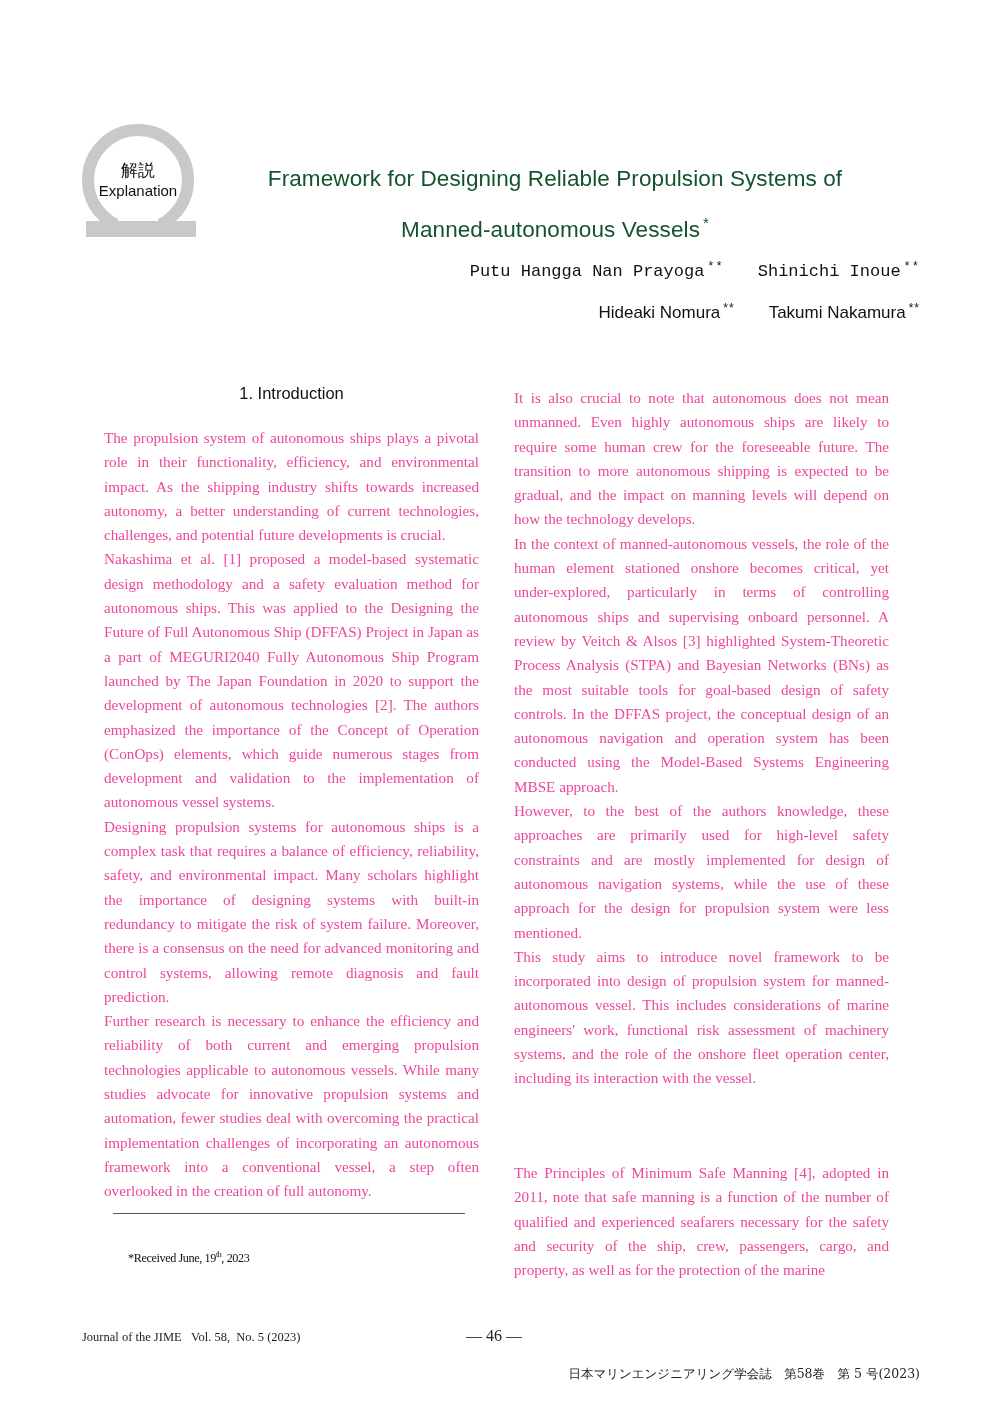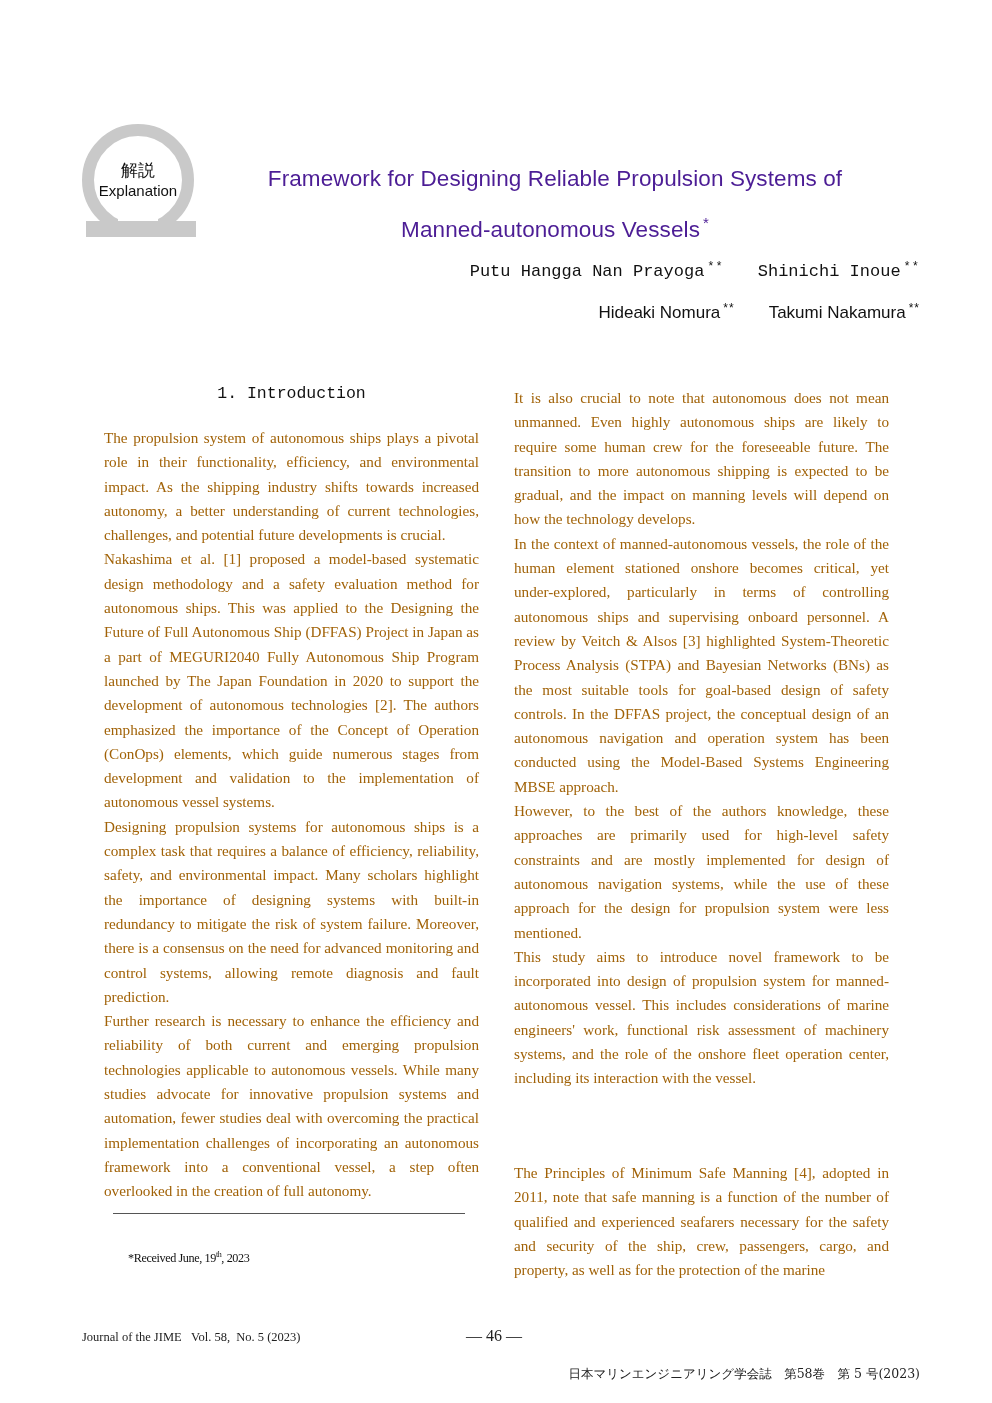--- a/index.html
+++ b/index.html
@@ -12,40 +12,40 @@
     box-sizing: border-box; border: 12px solid #c9c9c9; background: #fff; }
   .logo .base { position: absolute; left: 4px; top: 97px; width: 110px; height: 16px; background: #c9c9c9; }
   .logo .gap { position: absolute; left: 36px; top: 88px; width: 40px; height: 10px; background: #fff; }
   .logo .jp { position: absolute; left: 0; top: 36px; width: 112px; text-align: center;
     font-family: "DejaVu Sans", sans-serif; font-size: 17px; color: #111; line-height: 20px; }
   .logo .en { position: absolute; left: 0; top: 58px; width: 112px; text-align: center;
     font-family: "Liberation Sans", sans-serif; font-size: 15px; color: #111; line-height: 18px; }
 
   
   .title { position: absolute; left: 200px; width: 710px; text-align: center;
-    font-family: "Liberation Sans", sans-serif; font-size: 22.5px; color: #4c1d95; letter-spacing: 0.1px; }
+    font-family: "Liberation Sans", sans-serif; font-size: 22.5px; color: #14532d; letter-spacing: 0.1px; }
   .title.l1 { top: 166px; }
   .title.l2 { top: 214px; left: 240px; width: 630px; }
   .sup-star { font-size: 15px; vertical-align: 9px; margin-left: 3px; }
 
   
   .authors { position: absolute; right: 84px; font-family: "Liberation Sans", sans-serif;
     font-size: 17px; color: #111; text-align: right; white-space: nowrap; }
   .authors.r1 { top: 260px; font-family: Liberation Mono, monospace; }
   .authors.r2 { top: 301px; margin-left: 30px; }
   .author { display: inline-block; }
   .author .aff { font-size: 12px; vertical-align: 6px; margin-left: 3px; letter-spacing: 1px; }
   .author + .author { margin-left: 34px; }
 
   
-  .col { position: absolute; font-family: "Liberation Serif", serif; font-size: 15.2px; line-height: 24.3px; color: #a16207; }
+  .col { position: absolute; font-family: "Liberation Serif", serif; font-size: 15.2px; line-height: 24.3px; color: #ec4899; }
   .col.left { left: 104px; top: 426px; width: 375px; }
   .col.right { left: 514px; top: 386px; width: 375px; }
   .col p { margin: 0; text-align: justify; }
-  .section-heading { font-family: Liberation Mono, monospace; font-size: 16.5px; text-align: center; color: #111; }
+  .section-heading { font-family: Liberation Sans, sans-serif; font-size: 16.5px; text-align: center; color: #111; }
   .sec1 { position: absolute; left: 104px; top: 384px; width: 375px; }
   .sec2 { position: absolute; left: 514px; top: 1113px; width: 375px; }
   .col.right2 { left: 514px; top: 1161px; width: 375px; }
 
   
   .fn-rule { position: absolute; left: 113px; top: 1213px; width: 352px; height: 1px; background: #555; }
   .footnotes { position: absolute; left: 128px; top: 1215px; width: 360px;
     font-family: "Liberation Serif", serif; font-size: 12.2px; line-height: 16px; color: #111; letter-spacing: -0.4px; margin-top: 32px; }
   .footnotes .indent { padding-left: 20px; }
   .footnotes sup { font-size: 8px; }

